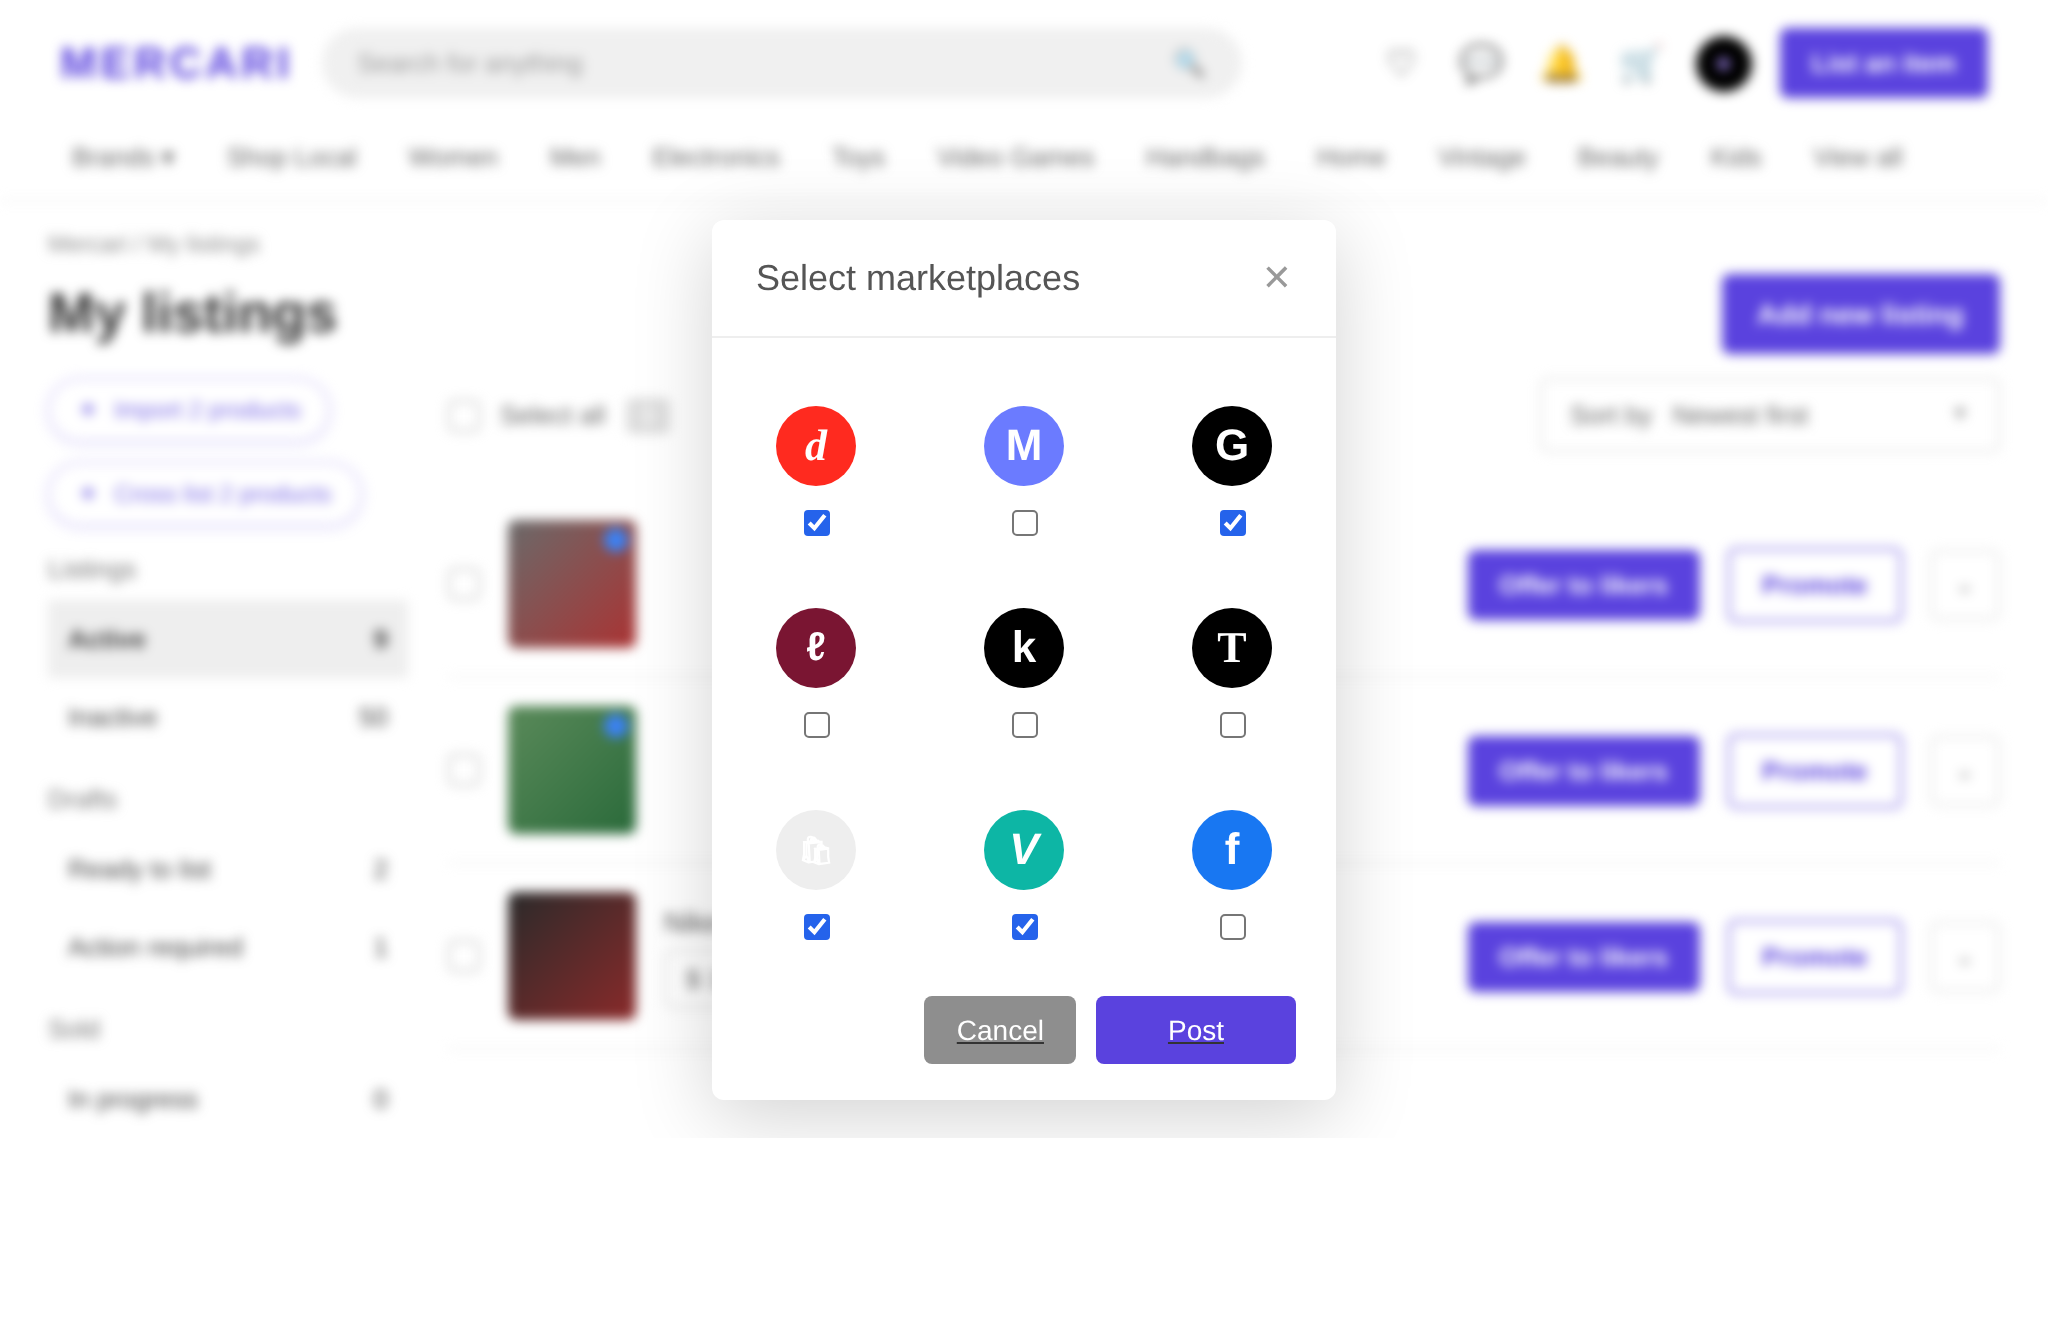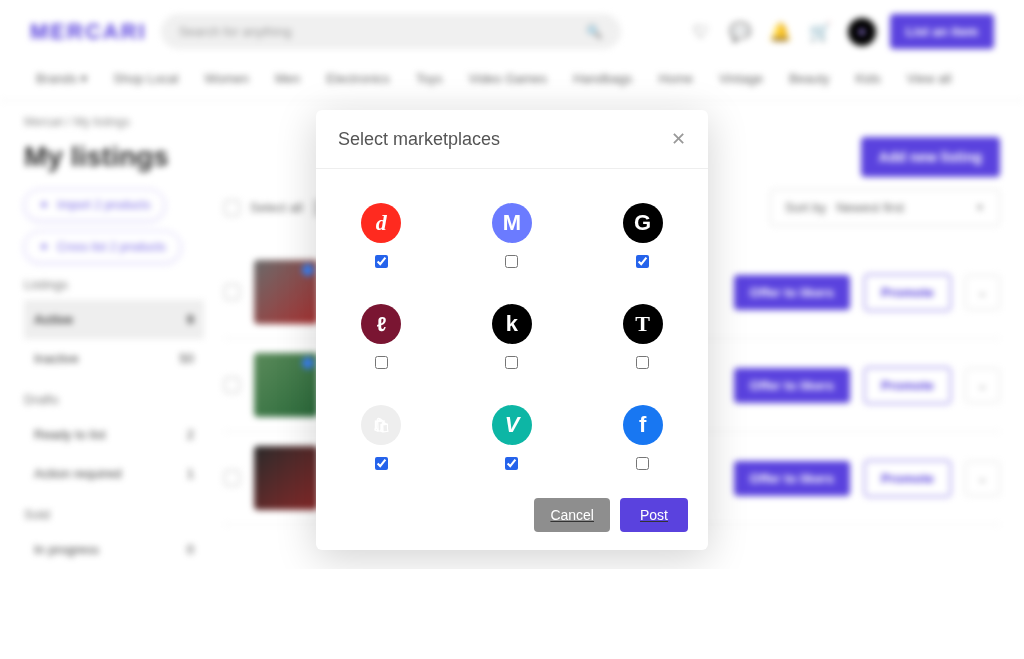--- a/index.html
+++ b/index.html
@@ -52,32 +52,32 @@
     .offer-btn { background:#5a42de; color:#fff; border:none; padding:10px 16px; border-radius:4px; font-size:13px; font-weight:600; }
     .promote-btn { background:#fff; color:#5a42de; border:1px solid #5a42de; padding:10px 16px; border-radius:4px; font-size:13px; font-weight:600; }
     .more-btn { border:1px solid #ddd; padding:10px 12px; border-radius:4px; background:#fff; color:#666; font-size:11px; }
     .rowinfo { display:flex; flex-direction:column; gap:6px; }
     .rowinfo .name { font-size:14px; color:#555; }
     .rowinfo-line { display:flex; align-items:center; gap:14px; font-size:13px; color:#666; }
     .pricebox { border:1px solid #ddd; padding:6px 10px; border-radius:4px; }
 
     
     .overlay { position:absolute; inset:0; background: rgba(255,255,255,0); display:flex; justify-content:center; z-index:10; }
-    .modal { width: 392px; background:#fff; border-radius:6px; box-shadow: 0 8px 40px rgba(0,0,0,0.18); margin-top: 110px; height: fit-content; }
+    .modal { width: 312px; background:#fff; border-radius:6px; box-shadow: 0 8px 40px rgba(0,0,0,0.18); margin-top: 110px; height: fit-content; }
     .modal-header { display:flex; justify-content:space-between; align-items:center; padding: 18px 22px; border-bottom:1px solid #eee; }
     .modal-title { font-size: 18px; color:#555; font-weight:400; }
     .close-x { color:#999; font-size:18px; cursor:pointer; background:none; border:none; }
     .modal-body { padding: 34px 30px 10px; }
     .mkt-grid { display:grid; grid-template-columns: repeat(3, 1fr); gap: 36px 60px; justify-items:center; }
     .mkt-cell { display:flex; flex-direction:column; align-items:center; gap:12px; }
     .mkt-icon { width:40px; height:40px; border-radius:50%; display:flex; align-items:center; justify-content:center; font-weight:700; font-size:22px; color:#fff; }
     .mkt-chk { width:13px; height:13px; accent-color:#2563eb; }
     .modal-footer { display:flex; justify-content:flex-end; gap:10px; padding: 18px 20px; text-decoration: underline; }
     .btn-cancel { background:#8e8e8e; color:#fff; border:none; padding:9px 16px; border-radius:4px; font-size:14px; }
-    .btn-post { background:#5a42de; color:#fff; border:none; padding:9px 20px; border-radius:4px; font-size:14px; }
+    .btn-post { background:#5a42de; color:#fff; border:none; padding:9px 36px; border-radius:4px; font-size:14px; }
 
     
     .i-depop { background:#ff2a1f; font-family: Georgia, serif; font-style: italic; font-weight: 900;}
     .i-mercari { background:#6b7bff; }
     .i-grailed { background:#000; }
     .i-poshmark { background:#7a1532; font-size:20px; }
     .i-kidizen { background:#000; }
     .i-tradesy { background:#000; font-family: 'Times New Roman', serif; }
     .i-ebay { background:#eee; font-size:14px; }
     .i-vinted { background:#0db6a5; font-style: italic;}

